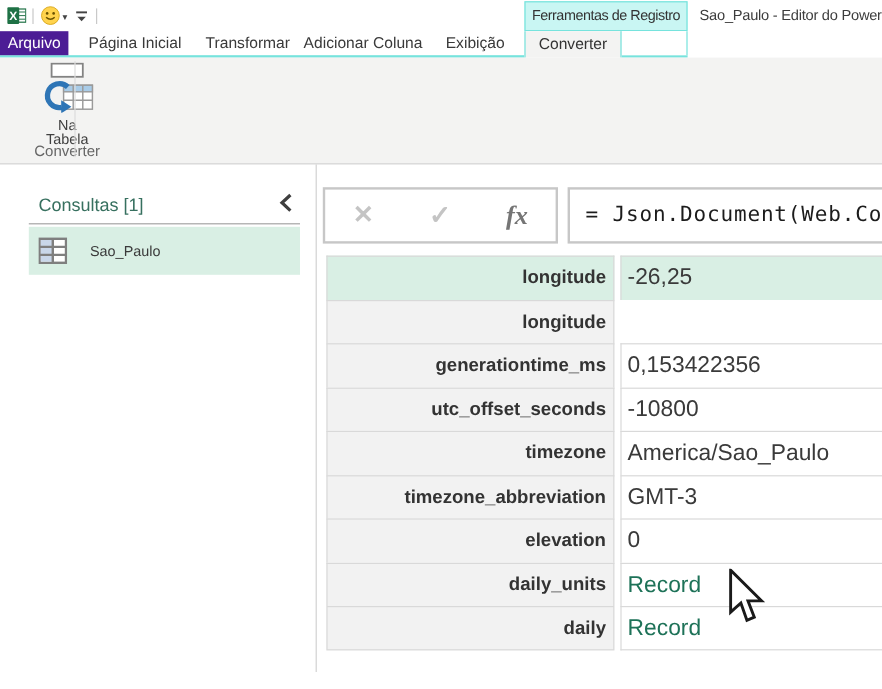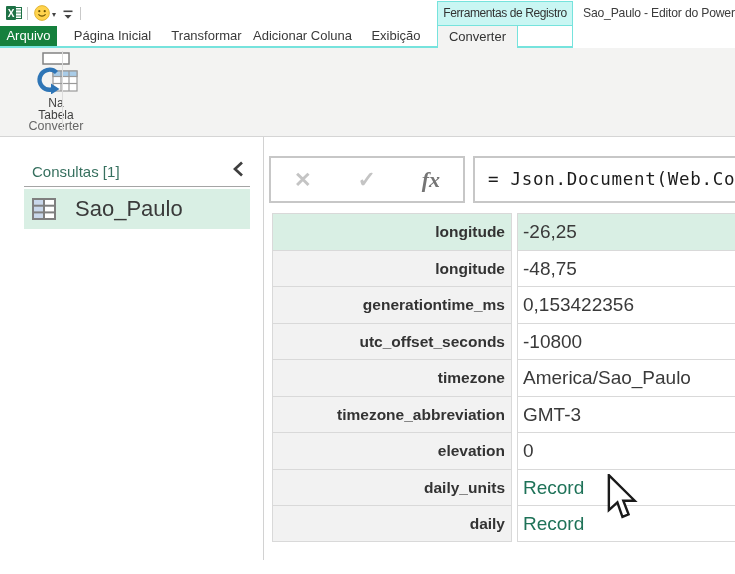--- a/index.html
+++ b/index.html
@@ -17,21 +17,21 @@
   .ctx-header { position:absolute; left:437px; top:1px; width:136px; height:25px;
     background:#C9F6F3; border:1px solid #76E3DD;
     text-align:center; line-height:23px; font-size:12px; letter-spacing:-0.4px; color:#333; white-space:nowrap; }
   .win-title { position:absolute; left:583px; top:0; width:152px; height:26px;
     line-height:26px; font-size:12.2px; letter-spacing:-0.2px; color:#3C3C3C; white-space:nowrap; overflow:hidden; }
 
   
   .tabrow { position:absolute; left:0; top:26px; width:735px; height:22px; background:#fff; }
   .tab-underline-a { position:absolute; left:0; bottom:0; width:437px; height:2px; background:#76E3DD; }
   .tab-underline-b { position:absolute; left:518px; bottom:0; width:55px; height:2px; background:#76E3DD; }
-  .file-tab { position:absolute; left:0; top:0; width:57px; height:20px; background:#15803d;
+  .file-tab { position:absolute; left:0; top:0; width:57px; height:20px; background:#4c1d95;
     color:#fff; font-size:13px; text-align:center; line-height:20px; }
   .tabs { position:absolute; left:0; top:0; width:437px; height:22px; }
   .tabs .tab { position:absolute; top:0; height:20px; font-size:13px; color:#3A3A3A;
     text-align:center; line-height:20px; white-space:nowrap; }
   .tabs .tab:nth-child(1){ left:64px; width:97px; }
   .tabs .tab:nth-child(2){ left:167px; width:79px; }
   .tabs .tab:nth-child(3){ left:253px; width:99px; }
   .tabs .tab:nth-child(4){ left:366px; width:60px; }
   .ctx-fill { position:absolute; left:518px; top:0; width:55px; height:20px; background:#fff;
     border-right:1px solid #76E3DD; }
@@ -51,21 +51,21 @@
   .rib-sep { position:absolute; left:62px; top:3px; width:1px; height:80px; background:#DCDCDC; }
 
   
   .pane-divider { position:absolute; left:263px; top:137px; width:1px; height:423px; background:#D2D2D2; }
   .queries-header { position:absolute; left:32px; top:163px; font-size:15px; color:#37705F; }
   .collapse-chevron { position:absolute; left:231px; top:160px; }
   .queries-underline { position:absolute; left:24px; top:186px; width:226px; height:1px; background:#A5A5A5; }
   .query-item { position:absolute; left:24px; top:189px; width:226px; height:40px; background:#D9EFE4; }
   .query-item .qicon { position:absolute; left:8px; top:8px; }
   .query-item .qname { position:absolute; left:51px; top:0; height:50px; line-height:40px;
-    font-size:22px; color:#3A3A3A; }
+    font-size:12px; color:#3A3A3A; }
 
   
   .fx-buttons { position:absolute; left:269px; top:156px; width:196px; height:47px; background:#fff;
     border:2px solid #C7C7C7; display:flex; align-items:center; justify-content:space-around; }
   .fx-cancel { font-size:21px; color:#C4C4C4; font-weight:bold; }
   .fx-accept { font-size:22px; color:#C4C4C4; font-weight:bold; }
   .fx-fx { font-size:22px; color:#757575; font-style:italic; font-family:"Liberation Serif", serif; font-weight:bold; }
   .formula-box { position:absolute; left:473px; top:156px; width:420px; height:47px; background:#fff;
     border:2px solid #C7C7C7; line-height:42px; padding-left:13px;
     font-family:"DejaVu Sans Mono", monospace; font-size:17.5px; letter-spacing:0.7px; color:#1C1C1C;
@@ -191,21 +191,20 @@
 
   <div class="record-table">
       <div class="rrow sel">
         <div class="kcell">longitude</div>
         <div class="gcell"></div>
         <div class="vcell">-26,25</div>
       </div>
       <div class="rrow">
         <div class="kcell">longitude</div>
         <div class="gcell"></div>
-        <div class="vcell">-48,75</div>
       </div>
       <div class="rrow">
         <div class="kcell">generationtime_ms</div>
         <div class="gcell"></div>
         <div class="vcell">0,153422356</div>
       </div>
       <div class="rrow">
         <div class="kcell">utc_offset_seconds</div>
         <div class="gcell"></div>
         <div class="vcell">-10800</div>

